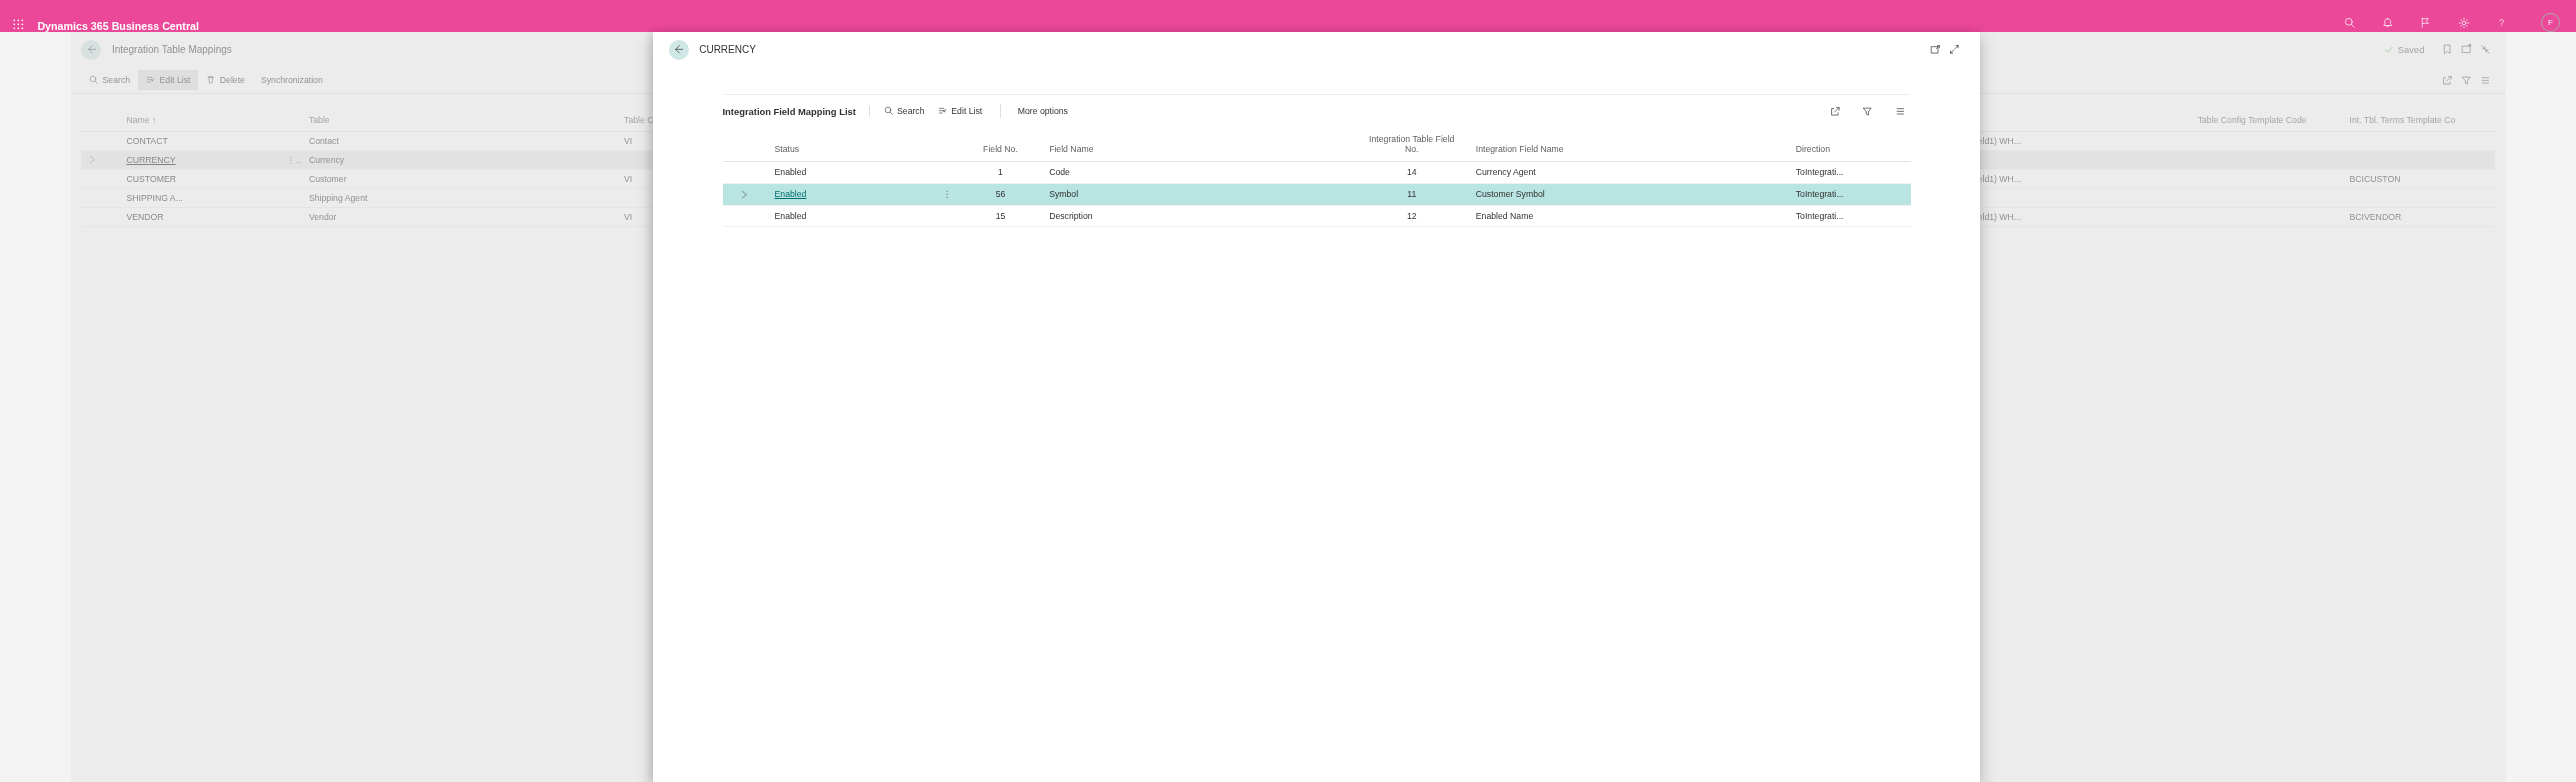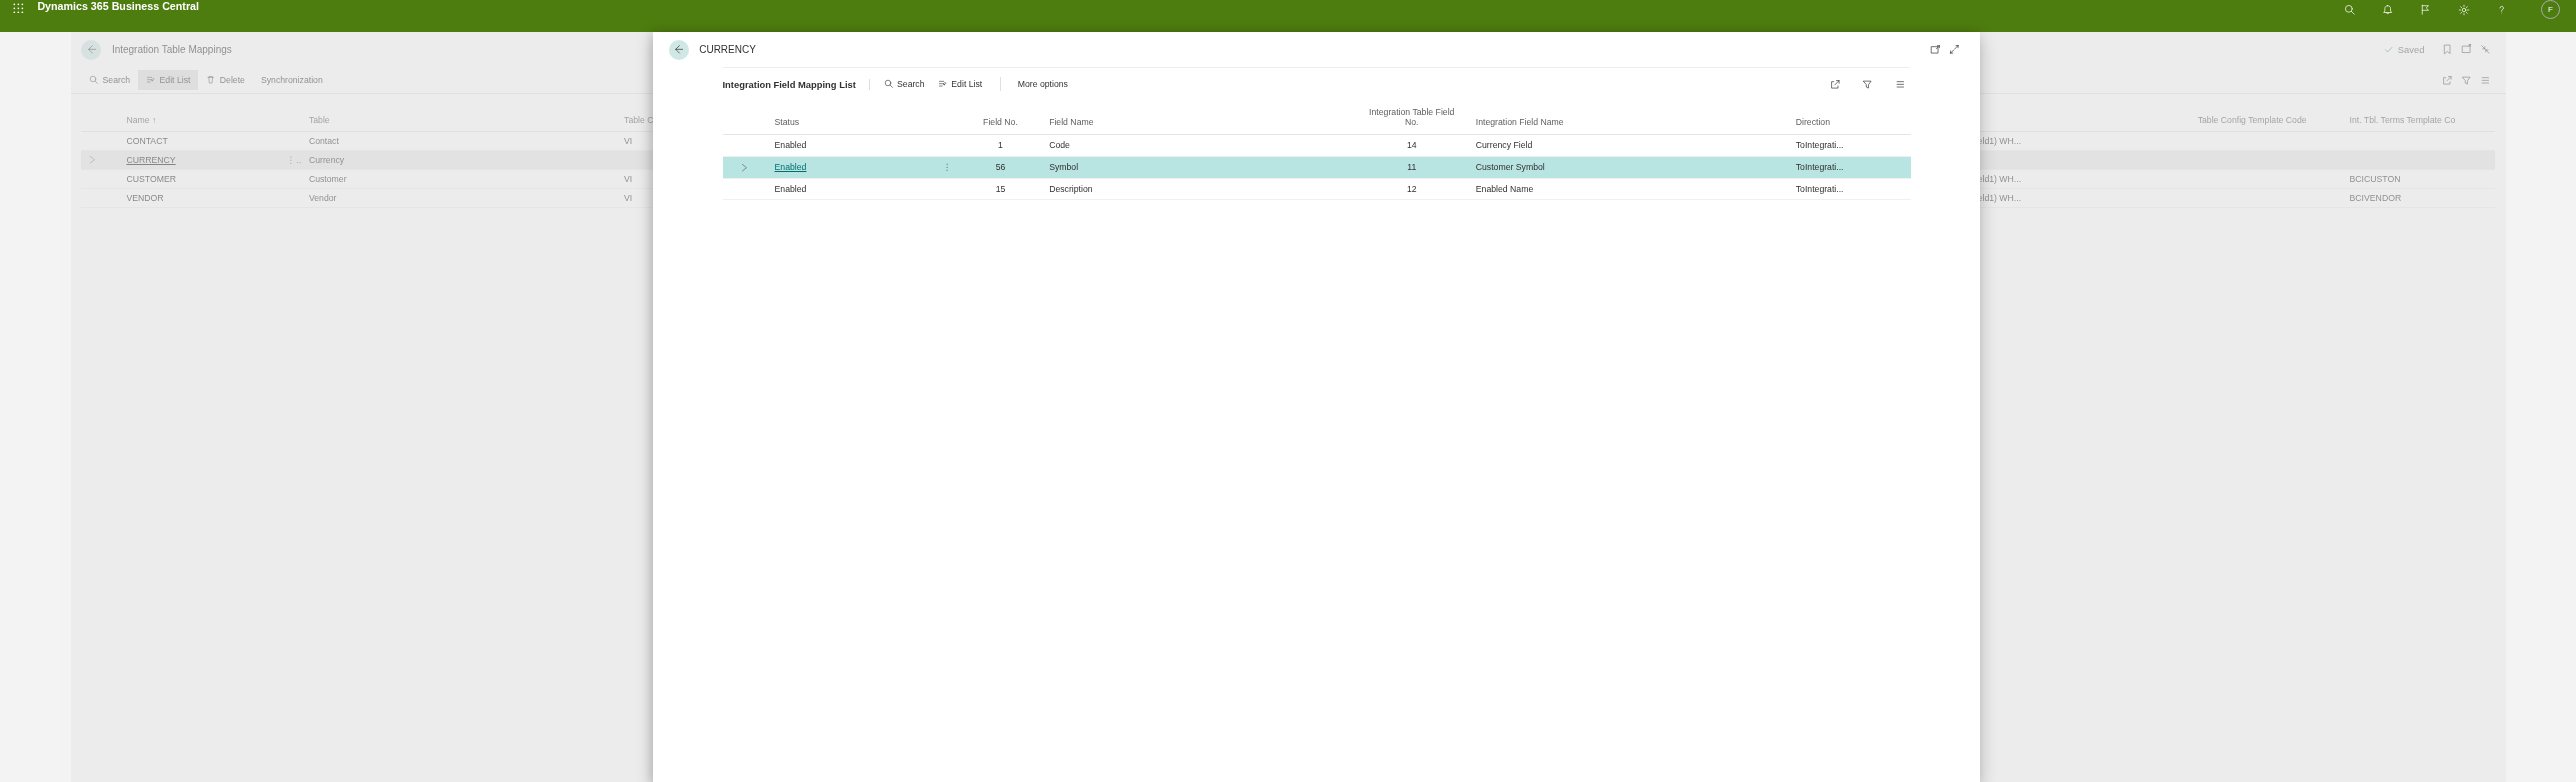--- a/index.html
+++ b/index.html
@@ -1,18 +1,18 @@
 <!DOCTYPE html>
 <html style="font-size:10.7px"><head>
 <meta charset="utf-8">
 <style>
   * { box-sizing: border-box; margin: 0; padding: 0; }
   body { font-family: "Segoe UI", Arial, sans-serif; font-size: 8.7px; color: #323130; background: #f3f3f3; width: 2576px; height: 783px; overflow: hidden; }
   
-  .top-header { background: #4d7c0f; height: 32px; display: flex; align-items: flex-start; padding: 0 10.7px; color: #fff; }
+  .top-header { background: #ec4899; height: 32px; display: flex; align-items: flex-end; padding: 0 10.7px; color: #fff; }
   .top-header .waffle { width: 16px; height: 16px; display: inline-flex; align-items: center; justify-content: center; margin-right: 10.7px; }
   .top-header .app-title { font-size: 10.7px; font-weight: 600; flex: 1; }
   .top-header .right-icons { display: flex; gap: 19px; align-items: center; margin-right: 5.4px; }
   .top-header .avatar { width: 19px; height: 19px; border-radius: 50%; border: 0.7px solid #aaa; display: inline-flex; align-items: center; justify-content: center; font-size: 8px; margin-left: 10.7px; }
   
   .page-container { width: 2435px; margin: 0 auto; background: #fff; height: calc(783px - 32px); position: relative; }
   
   .overlay-dim { position: absolute; inset: 0; background: rgba(220,220,220,0.55); pointer-events: none; z-index: 5; }
   
   .page-header { height: 35px; display: flex; align-items: center; padding: 0 10.7px; position: relative; z-index: 1; }
@@ -43,21 +43,21 @@
   .bg-row-selected .name-cell a { text-decoration: underline; }
   .row-marker svg { display: block; }
   
   
   .panel { position: absolute; top: 0; left: 582px; width: 1327px; height: 100%; background: #fff; box-shadow: 0 5.4px 16px rgba(0,0,0,0.25), -2.7px 0 8px rgba(0,0,0,0.08); z-index: 10; }
   .panel-header { height: 35px; display: flex; align-items: center; padding: 0 16px; }
   .panel-header .back-circle { background: #cfe7e5; }
   .panel-title { font-size: 10px; }
   .panel-header .spacer { flex: 1; }
   
-  .panel-body { padding: 0 16px; }
+  .panel-body { padding: 0 16px; margin-top: 27px; }
   .panel-subhead { display: flex; align-items: center; padding: 6.7px 0; gap: 13.4px; border-top: 0.7px solid #eee; margin: 0 54px; }
   .panel-subtitle { font-weight: 600; font-size: 9.4px; padding-right: 13.4px; border-right: 0.7px solid #ddd; }
   .panel-subhead .sep { width: 0.7px; height: 13.4px; background: #e0e0e0; margin: 0 4px; }
   .panel-subhead .spacer { flex: 1; }
   .panel-action { display: inline-flex; align-items: center; gap: 4px; color: #333; font-size: 8.7px; }
   
   .panel-table { width: 100%; margin: 0 54px; width: calc(100% - 107px); border-collapse: collapse; table-layout: fixed; }
   .panel-table th { text-align: left; font-weight: 400; color: #605e5c; padding: 6.7px 6.7px; border-bottom: 0.7px solid #e5e5e5; font-size: 8.7px; vertical-align: bottom; }
   .panel-table th.num, .panel-table td.num { text-align: center; }
   .panel-table td { padding: 5.4px 6.7px; border-bottom: 0.7px solid #f0f0f0; font-size: 8.7px; }
@@ -259,20 +259,30 @@
             <td class="name-cell"><a>CUSTOMER</a></td>
             <td></td>
             <td>Customer</td>
             <td>VI</td>
             <td>SION(1) SORTING(Field1) WH...</td>
             <td></td>
             <td>BCICUSTON</td>
           </tr>
           <tr>
             <td class="row-marker" style="text-align:center"></td>
+            <td class="name-cell"><a>SHIPPING A...</a></td>
+            <td></td>
+            <td>Shipping Agent</td>
+            <td></td>
+            <td></td>
+            <td></td>
+            <td></td>
+          </tr>
+          <tr>
+            <td class="row-marker" style="text-align:center"></td>
             <td class="name-cell"><a>VENDOR</a></td>
             <td></td>
             <td>Vendor</td>
             <td>VI</td>
             <td>SION(1) SORTING(Field1) WH...</td>
             <td></td>
             <td>BCIVENDOR</td>
           </tr>
         </tbody>
     </table>
@@ -362,21 +372,21 @@
           </tr>
         </thead>
         <tbody id="panel-rows">
             <tr>
               <td style="text-align:center"></td>
               <td><span class="">Enabled</span></td>
               <td></td>
               <td class="num">1</td>
               <td>Code</td>
               <td class="num">14</td>
-              <td>Currency Field</td>
+              <td>Currency Agent</td>
               <td>ToIntegrati...</td>
             </tr>
             <tr class="panel-row-selected">
               <td style="text-align:center"><svg width="9.4" height="9.4" viewBox="0 0 20 20">
                   <path d="M5 3 L14 10 L5 17" class="ico-stroke" style="stroke:#555"></path>
                 </svg></td>
               <td><span class="status-link">Enabled</span></td>
               <td><span class="more-dots">⋮</span></td>
               <td class="num">56</td>
               <td>Symbol</td>

